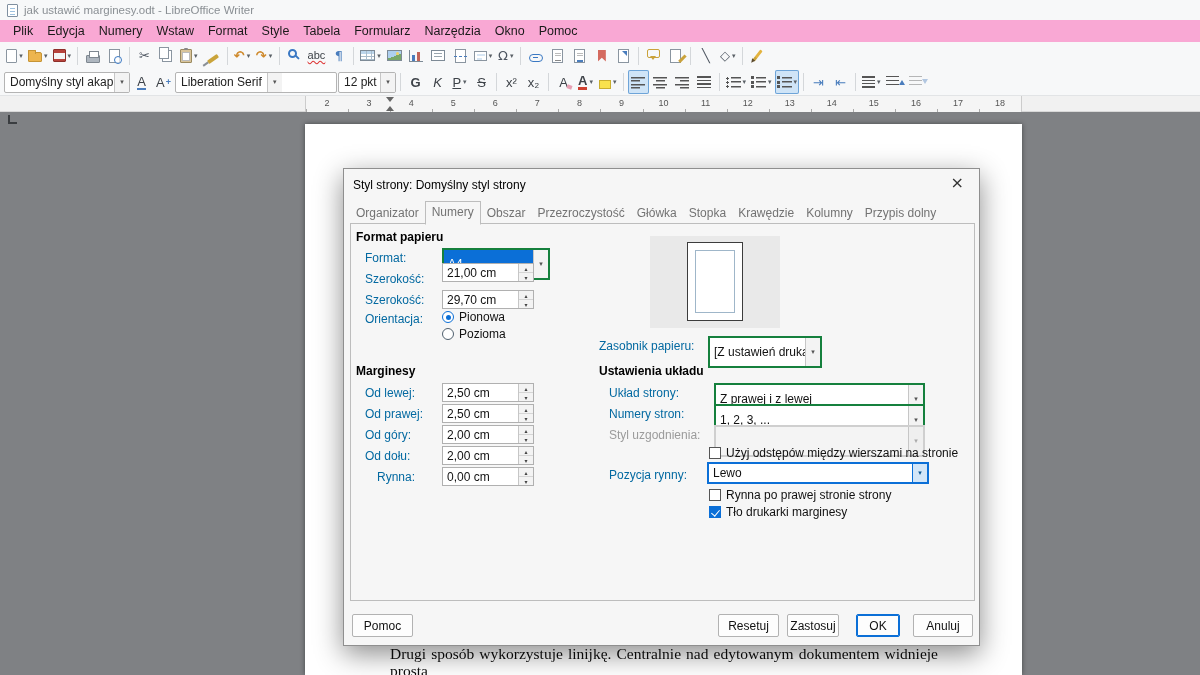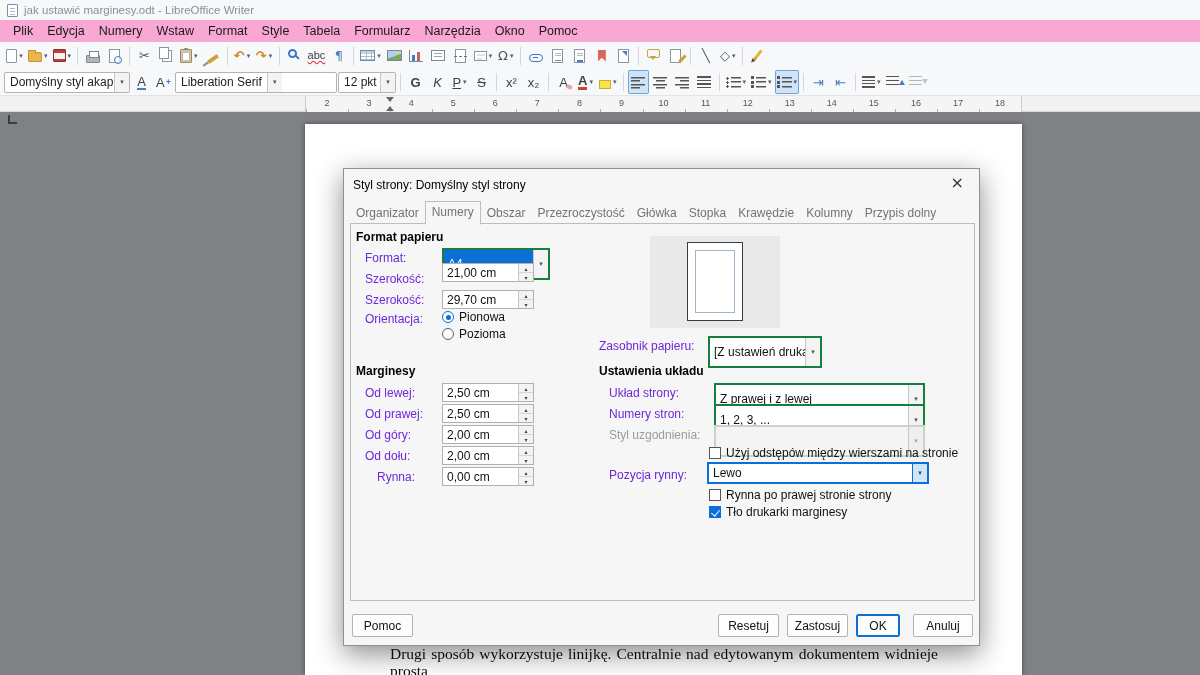--- a/index.html
+++ b/index.html
@@ -155,21 +155,21 @@
           border:1px solid #8f8f8f;box-shadow:0 8px 26px rgba(0,0,0,.45);z-index:10;font-size:12px}
   .dlg-title{position:absolute;left:9px;top:9px;font-size:12px;color:#000}
   .dlg-close{position:absolute;right:11px;top:4px;font-size:16px;color:#333;line-height:1;padding:2px 4px;
              font-family:"DejaVu Sans",sans-serif}
   .tabsrow{position:absolute;left:6px;top:33px;right:6px;height:22px;display:flex;align-items:flex-end}
   .tab{padding:3px 6px 4px;font-size:12px;color:#737373;position:relative;white-space:nowrap}
   .tab.active{background:#f6f6f6;border:1px solid #bdbdbd;border-bottom-color:#f6f6f6;margin-bottom:-1px;
               padding-bottom:5px;z-index:3}
   .content{position:absolute;left:6px;top:54px;width:625px;height:378px;border:1px solid #bdbdbd;background:#f6f6f6}
   .h{position:absolute;font-weight:bold;font-size:12px;color:#000}
-  .lb{position:absolute;font-size:12px;color:#6d28d9;white-space:nowrap}
+  .lb{position:absolute;font-size:12px;color:#0369a1;white-space:nowrap}
   .lb.dis{color:#9b9b9b}
   .combo{position:absolute;height:32px;background:#fff;border:2px solid #15803d;display:flex;align-items:stretch;overflow:hidden}
   .combo .cval{flex:1;display:flex;align-items:center;padding:0 4px;font-size:12px;white-space:nowrap;overflow:hidden}
   .combo .cval.selblue{background:#0b6fd7;color:#fff}
   .combo.focus{border:1px solid #0b6fd7;box-shadow:0 0 0 1px #0b6fd7;height:20px}
   .combo.focus .cbtn{background:#d3e6f8;border-left-color:#0b6fd7;color:#0b558f}
   .combo.disabled{background:#f4f4f4;border-color:#cfcfcf}
   .combo.disabled .cbtn{color:#aaa;background:#efefef}
   .spin{position:absolute;height:19px;width:92px;background:#fff;border:1px solid #b0b0b0;display:flex;align-items:stretch;overflow:hidden}
   .spin .sval{flex:1;display:flex;align-items:center;padding:0 4px;font-size:12px;white-space:nowrap}
@@ -612,18 +612,18 @@
       </span>
 
       <span class="chk" style="left:358px;top:281px">
         <span class="box checked"></span>
         <span>Tło drukarki marginesy</span>
       </span>
     </div>
 
     <button class="btn" style="left:8px;width:61px">Pomoc</button>
     <button class="btn" style="left:374px;width:61px">Resetuj</button>
-    <button class="btn" style="left:443px;width:61px">Zastosuj</button>
+    <button class="btn" style="left:443px;width:52px">Zastosuj</button>
     <button class="btn default" style="left:512px;width:44px">OK</button>
     <button class="btn" style="left:569px;width:60px">Anuluj</button>
   </div>
 
 </div>
 
 </body></html>

